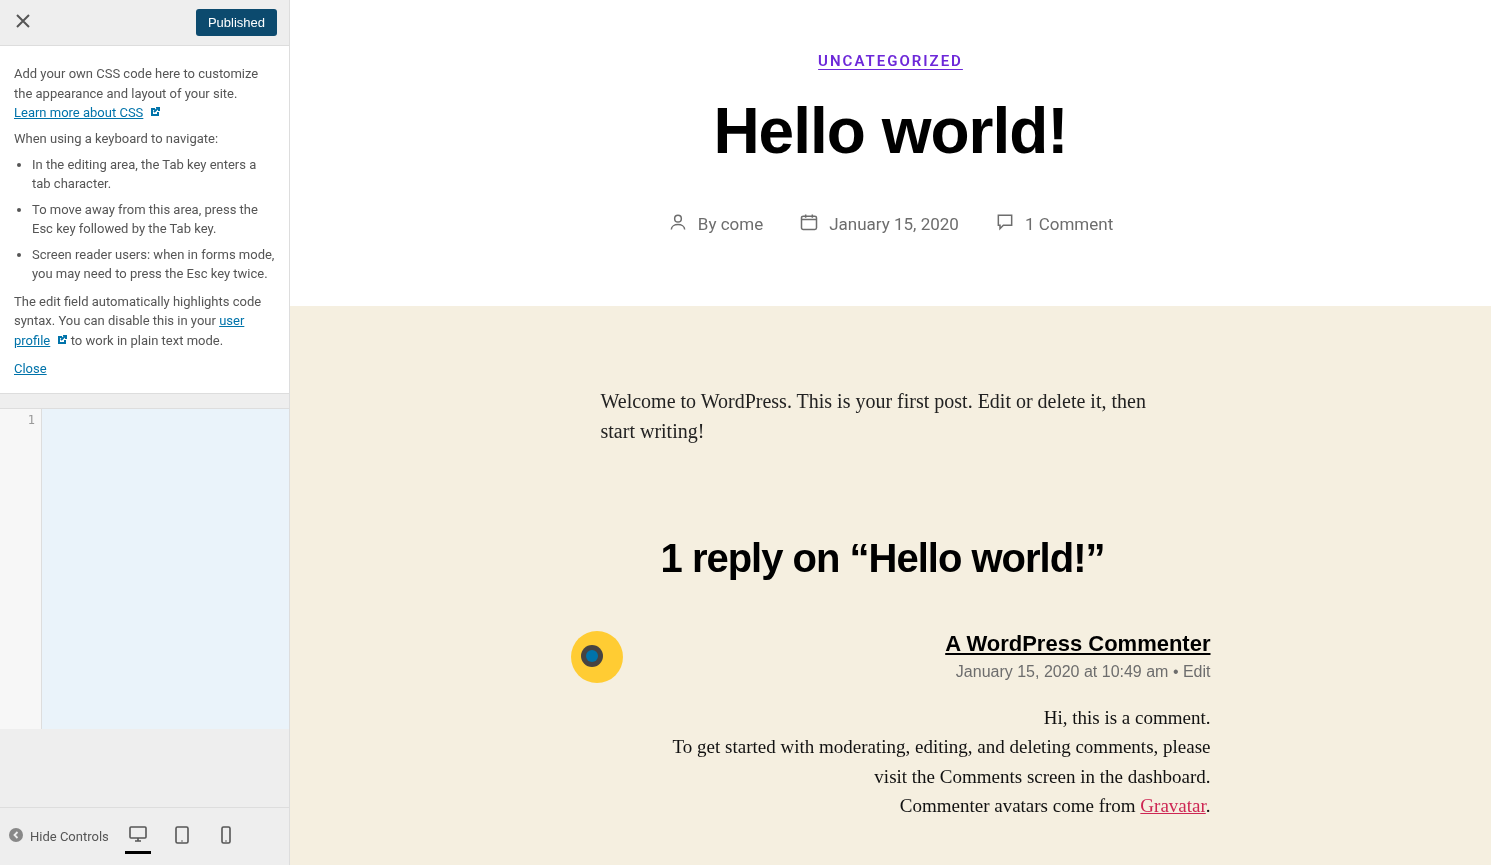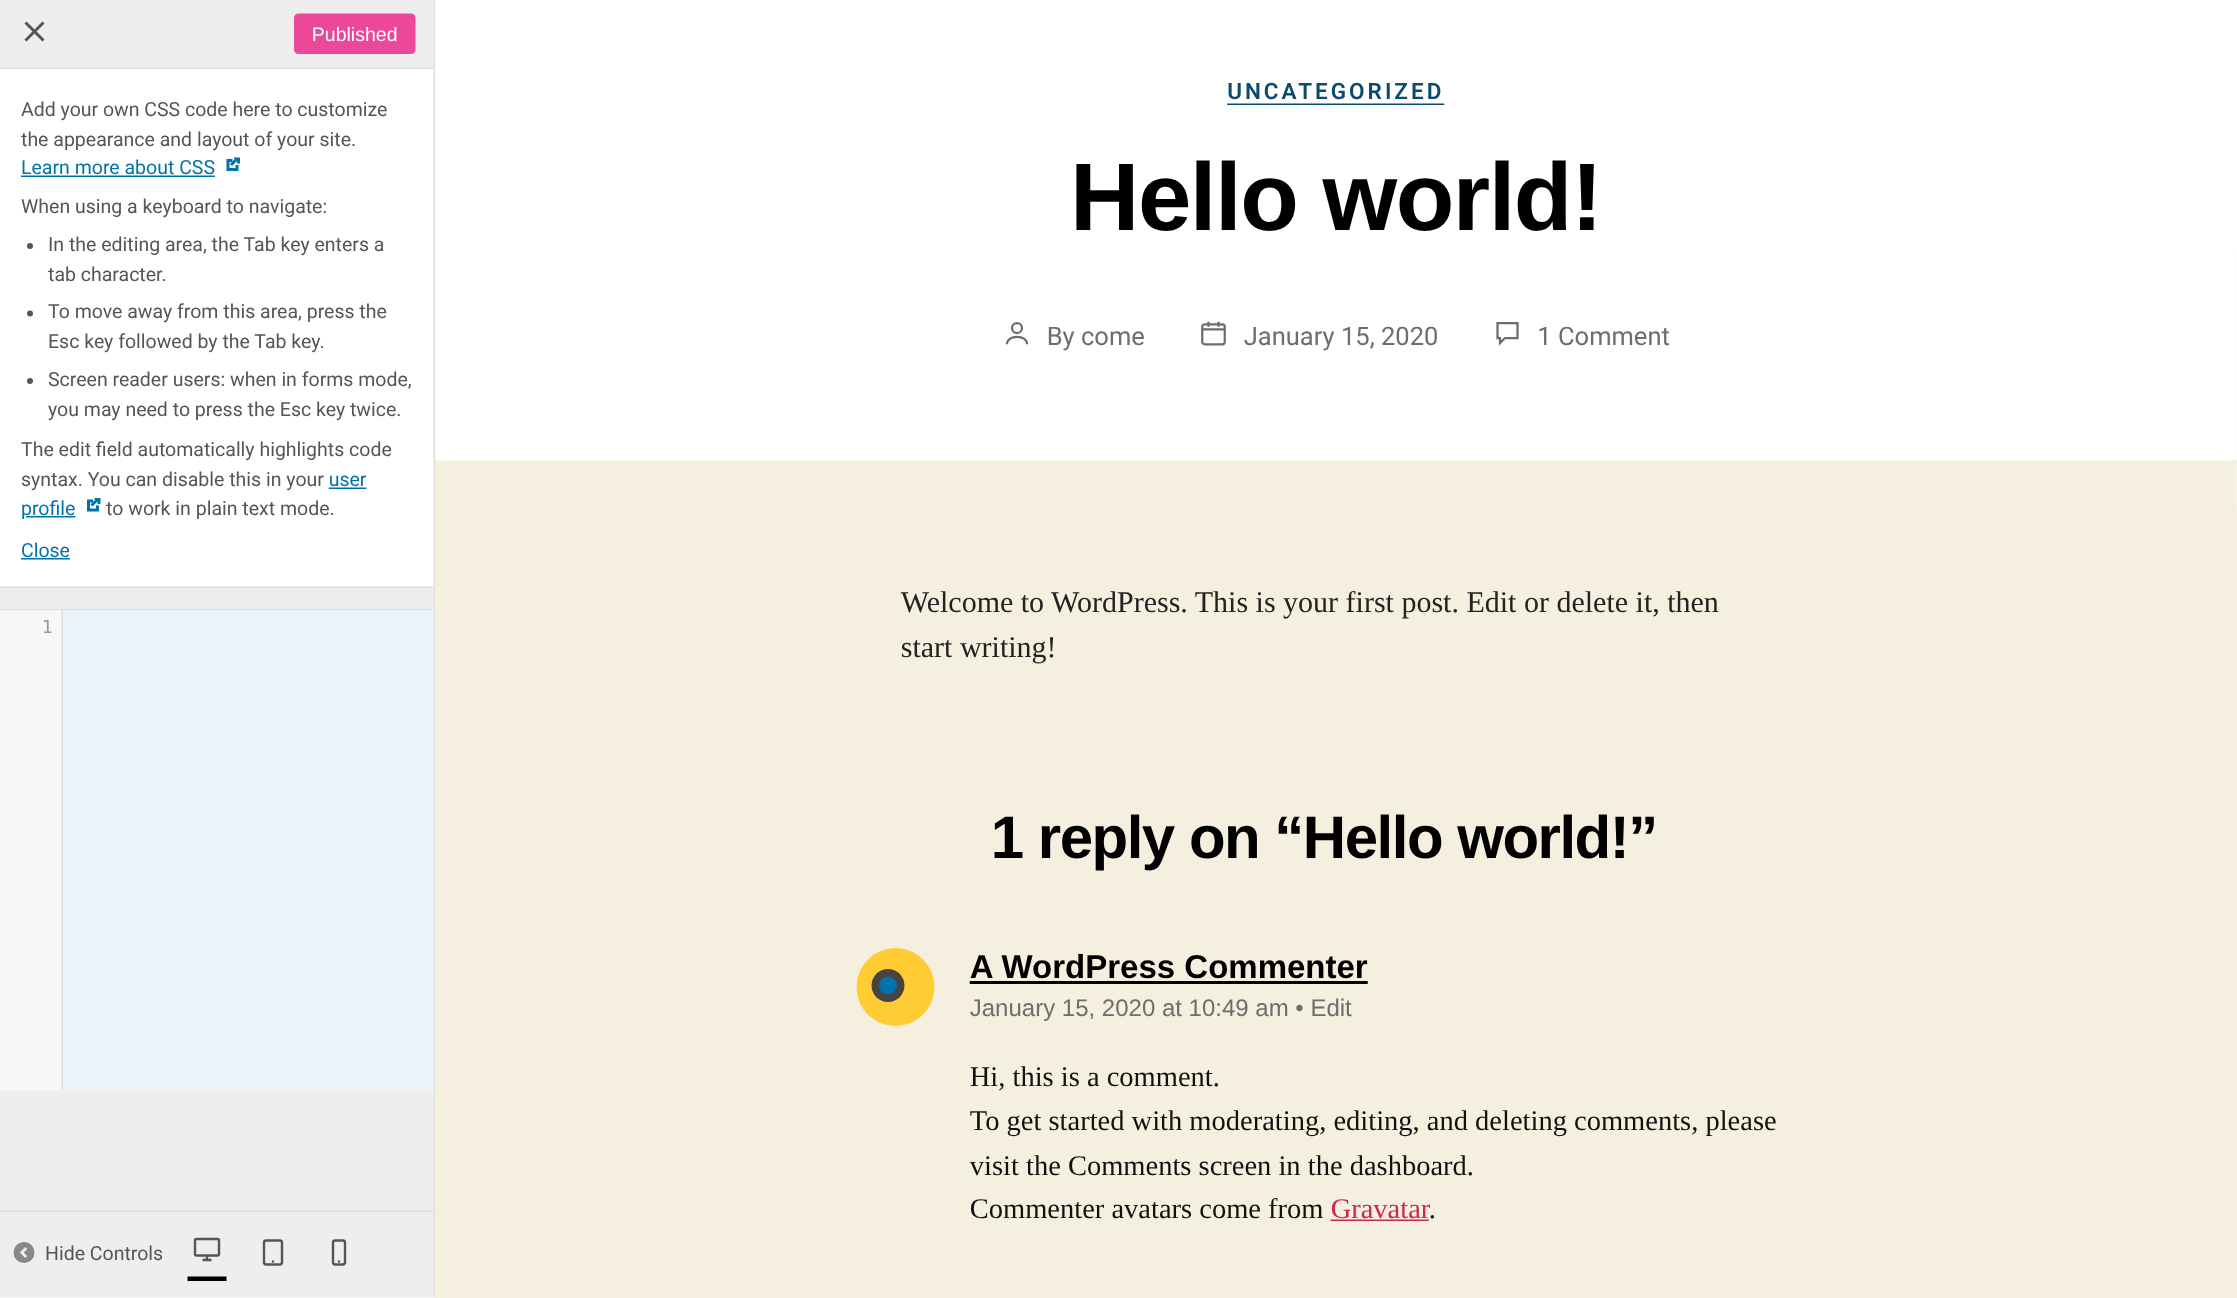--- a/index.html
+++ b/index.html
@@ -7,21 +7,21 @@
   body { display: flex; flex-direction: column; }
   .app { display: flex; flex: 1; overflow: hidden; }
 
   
   .sidebar { width: 290px; background: #eee; display: flex; flex-direction: column; border-right: 1px solid #ddd; position: relative; }
   .sidebar-scroll { flex: 1; overflow-y: auto; background: #eee; }
 
   .topbar { height: 46px; display: flex; align-items: center; justify-content: space-between; padding: 0 12px 0 0; border-bottom: 1px solid #ddd; background: #eee; }
   .close-btn { width: 46px; height: 46px; display: flex; align-items: center; justify-content: center; cursor: pointer; }
   .close-btn svg { width: 16px; height: 16px; fill: #555; }
-  .publish-btn { background: #ec4899; color: #fff; border: none; padding: 6px 12px; border-radius: 3px; cursor: default; font-size: 13px; }
+  .publish-btn { background: #0c4a6e; color: #fff; border: none; padding: 6px 12px; border-radius: 3px; cursor: default; font-size: 13px; }
 
   .section-head { background: #fff; border-bottom: 1px solid #ddd; border-left: 4px solid #0073aa; display: flex; align-items: center; padding: 10px 12px 12px 6px; position: relative; }
   .back-btn { width: 36px; height: 50px; display: flex; align-items: center; justify-content: center; cursor: pointer; color: #0073aa; }
   .back-btn svg { width: 18px; height: 18px; fill: #0073aa; }
   .section-head-text { flex: 1; }
   .section-head-text .sub { font-size: 13px; color: #555; }
   .section-head-text .main { font-size: 20px; color: #333; font-weight: 400; margin-top: 2px; }
   .help-icon { width: 20px; height: 20px; cursor: pointer; }
   .help-icon svg { width: 18px; height: 18px; fill: #555; }
 
@@ -44,31 +44,31 @@
   .hide-controls { display:flex; align-items:center; gap:6px; cursor:pointer; color:#555; }
   .hide-controls svg { width:16px; height:16px; fill:#555; }
   .device-icons { margin-left:auto; margin-right:42px; display:flex; gap:18px; align-items:center; }
   .device-icons .dev { width:26px; height:34px; display:flex; align-items:center; justify-content:center; cursor:pointer; }
   .device-icons .dev.active { border-bottom:3px solid #000; }
   .device-icons svg { width:20px; height:20px; fill:#555; }
 
   
   .preview { flex:1; background:#fff; overflow-y:auto; position:relative; }
   .post-top { background:#fff; padding: 52px 40px 70px 40px; text-align:center; }
-  .cat-link { color:#0c4a6e; letter-spacing:2px; font-size:15px; font-weight:600; text-decoration:underline; text-underline-offset:3px; }
+  .cat-link { color:#6d28d9; letter-spacing:2px; font-size:15px; font-weight:600; text-decoration:underline; text-underline-offset:3px; }
   .post-title { font-family: Arial, Helvetica, sans-serif; font-weight:900; font-size:64px; color:#000; margin-top:24px; letter-spacing:-1px;}
   .post-meta { margin-top:44px; display:flex; justify-content:center; align-items:center; gap:36px; color:#6d6d6d; font-size:17px; }
   .post-meta .meta { display:flex; align-items:center; gap:10px; }
   .post-meta svg { width:20px; height:20px; fill:none; stroke:#6d6d6d; stroke-width:1.8; }
 
   .post-body-wrap { background:#f5efe0; padding: 80px 0 60px 0; }
   .post-body { max-width: 580px; margin: 0 auto; font-family: Liberation Serif, serif; font-size:20px; color:#222; line-height:1.5; }
   .reply-head { font-family: Arial, Helvetica, sans-serif; font-weight:900; font-size:40px; color:#000; text-align:center; margin: 90px 16px 50px 0; letter-spacing:-1px; }
 
-  .comment { display:flex; gap:24px; max-width:640px; margin: 0 auto; font-family: Georgia, serif; }
+  .comment { display:flex; gap:24px; max-width:640px; margin: 0 auto; font-family: Georgia, serif; text-align: right; }
   .avatar { width:52px; height:52px; border-radius:50%; background:#ffcc33; flex-shrink:0; position:relative; overflow:hidden; }
   .avatar::after { content:""; position:absolute; left:10px; top:14px; width:22px; height:22px; border-radius:50%; background:#464342; }
   .avatar::before { content:""; position:absolute; left:15px; top:19px; width:12px; height:12px; border-radius:50%; background:#0073aa; z-index:2; }
   .comment-body { flex:1; font-size:19px; color:#111; }
   .comment-author { font-family: Arial, sans-serif; font-weight:700; font-size:22px; color:#000; text-decoration:underline; }
   .comment-meta { font-family: Liberation Sans, sans-serif; font-size:16px; color:#6d6d6d; margin:6px 0 22px 0; }
   .comment-text { line-height:1.55; }
   .comment-text a { color:#cd2653; text-decoration:underline; }
 
   

